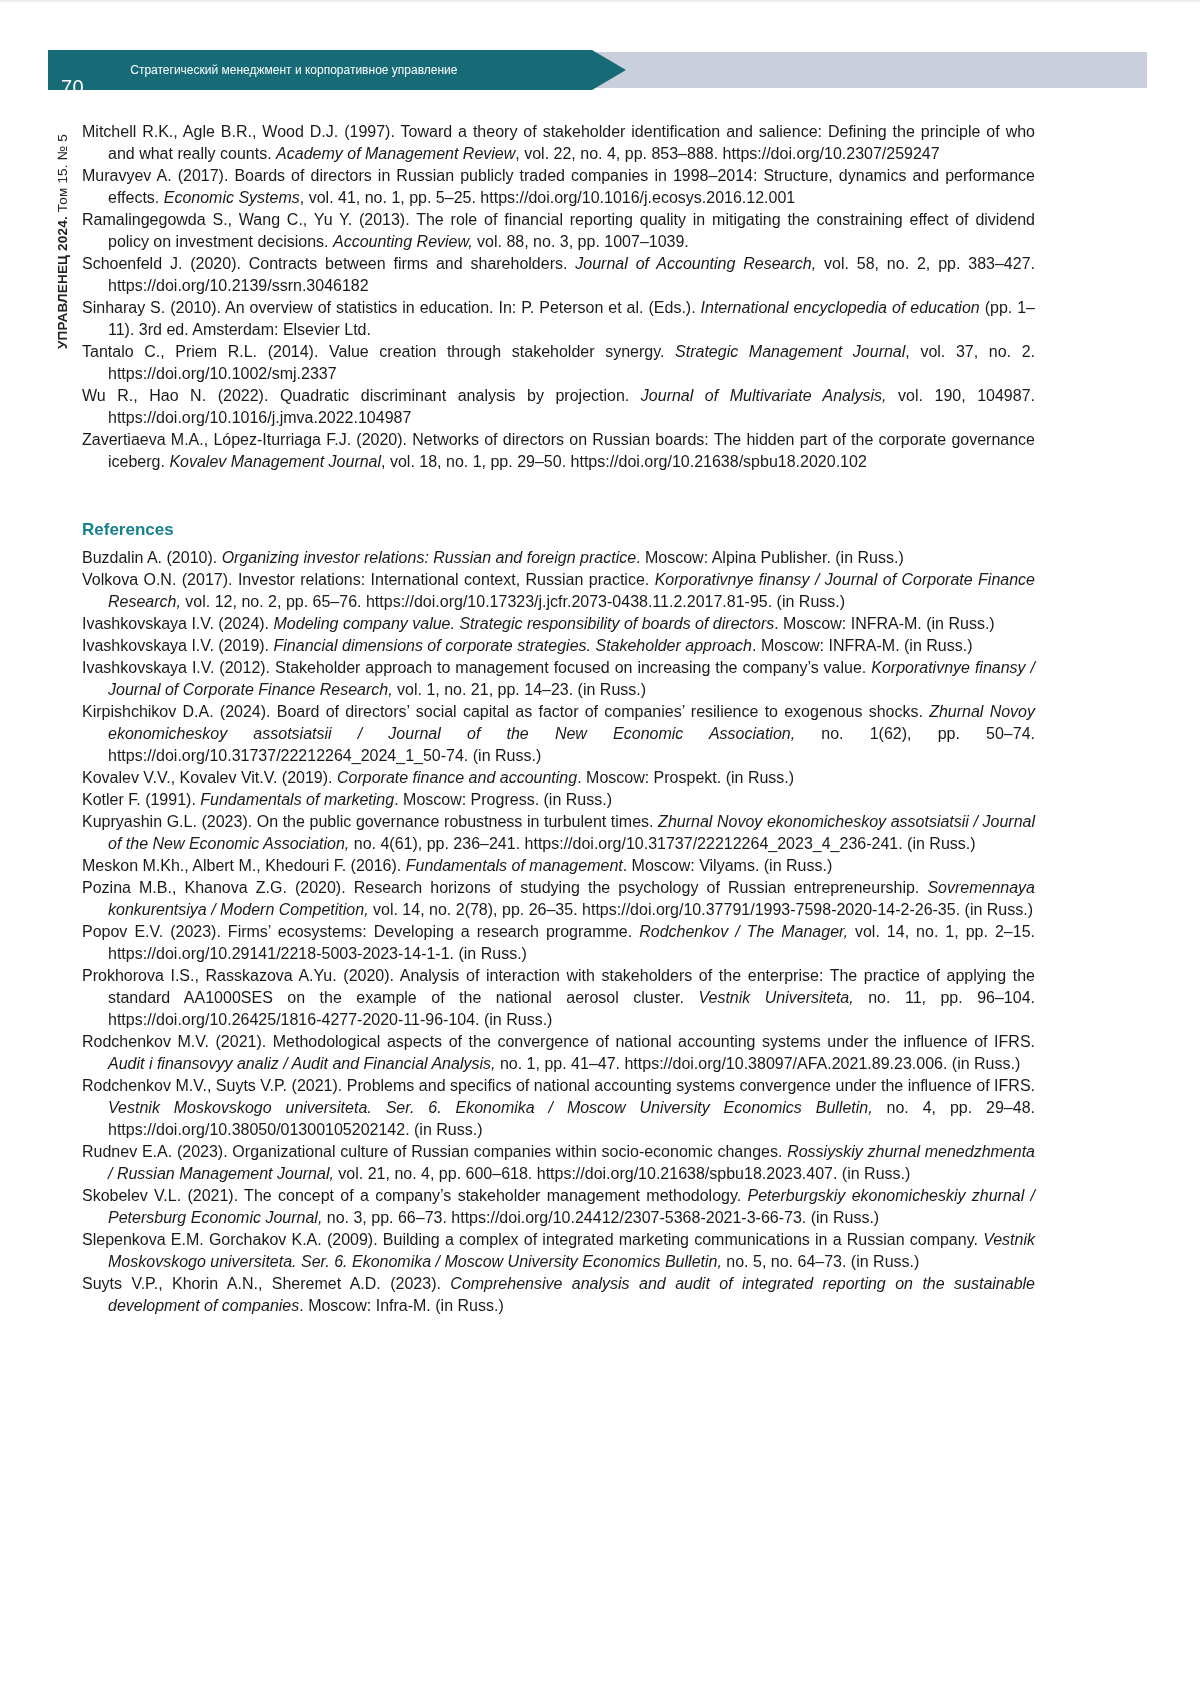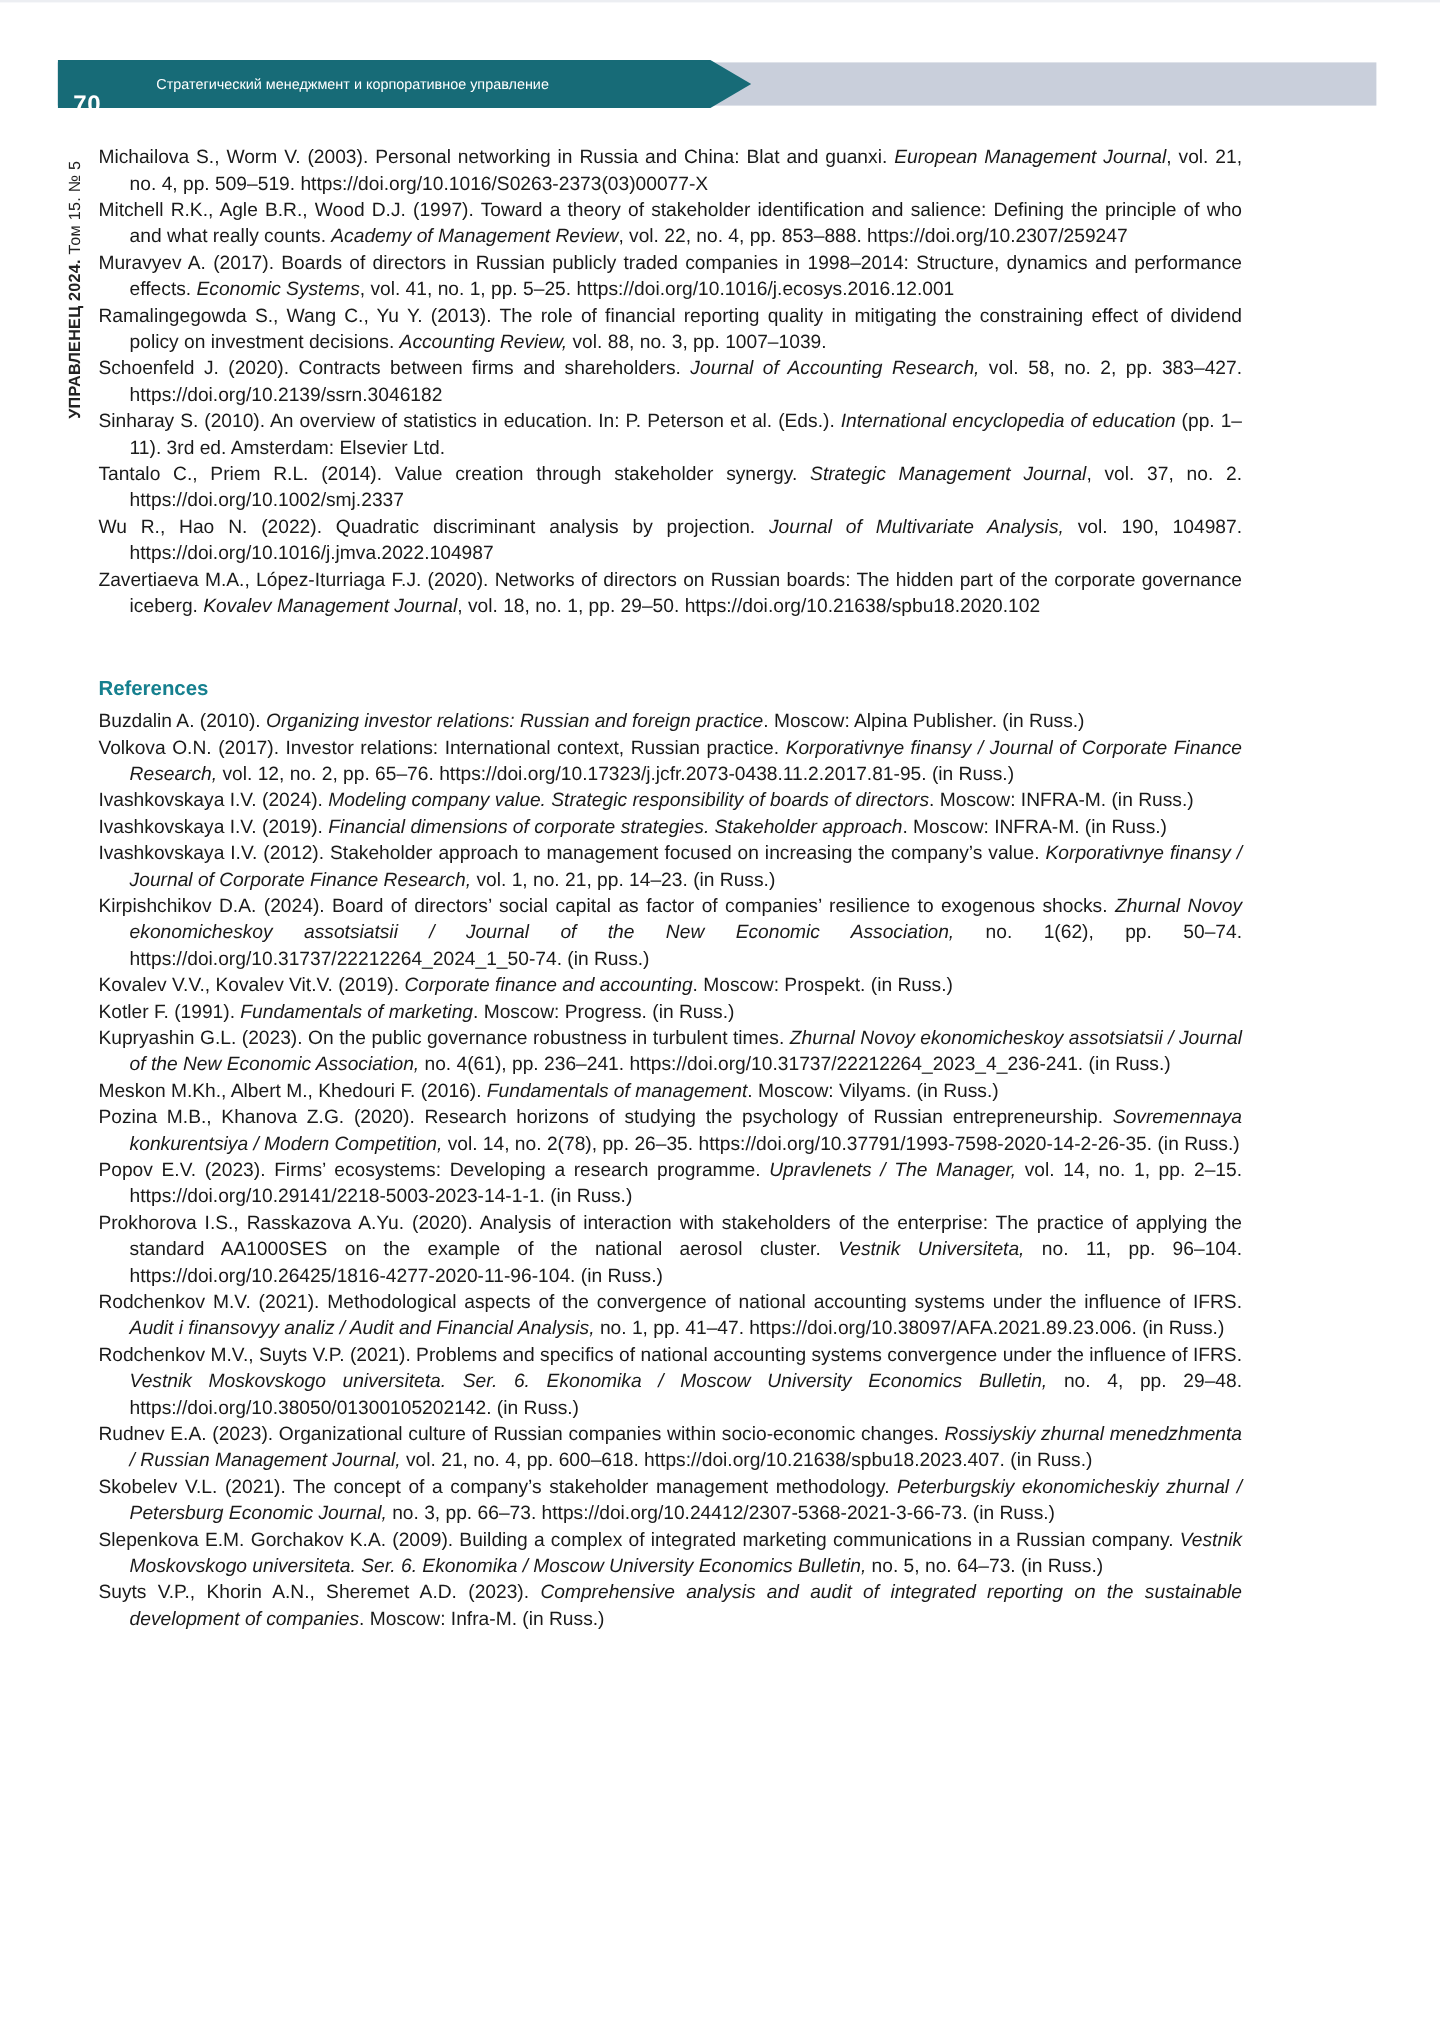--- a/index.html
+++ b/index.html
@@ -31,21 +31,21 @@
     left: 48px; top: 48px;
     width: 578px; height: 40px;
     background: var(--teal);
     clip-path: polygon(0 0, calc(100% - 34px) 0, 100% 50%, calc(100% - 34px) 100%, 0 100%);
     display: flex;
     align-items: center;
     color: #ffffff;
     z-index: 1;
   }
   .page-number {
-    font-weight: bold;
+    font-weight: normal;
     font-size: 20px;
     margin-left: 13px;
     letter-spacing: 0.5px;
     margin-top: 34px;
   }
   .section-title {
     font-size: 12px;
     margin-left: 46px;
     white-space: nowrap;
   }
@@ -92,21 +92,20 @@
   <span class="section-title">Стратегический менеджмент и корпоративное управление</span>
 </div>
 
 <div class="sidebar-text">
   <span class="b">УПРАВЛЕНЕЦ 2024.</span>
   <span>Том 15. № 5</span>
 </div>
 
 <div class="content">
   <div>
-      <p class="ref"><span>Michailova S., Worm V. (2003). Personal networking in Russia and China: Blat and guanxi. </span><em>European Management Journal</em><span>, vol. 21, no. 4, pp. 509–519. https://doi.org/10.1016/S0263-2373(03)00077-X</span></p>
       <p class="ref"><span>Mitchell R.K., Agle B.R., Wood D.J. (1997). Toward a theory of stakeholder identification and salience: Defining the principle of who and what really counts. </span><em>Academy of Management Review</em><span>, vol. 22, no. 4, pp. 853–888. https://doi.org/10.2307/259247</span></p>
       <p class="ref"><span>Muravyev A. (2017). Boards of directors in Russian publicly traded companies in 1998–2014: Structure, dynamics and performance effects. </span><em>Economic Systems</em><span>, vol. 41, no. 1, pp. 5–25. https://doi.org/10.1016/j.ecosys.2016.12.001</span></p>
       <p class="ref"><span>Ramalingegowda S., Wang C., Yu Y. (2013). The role of financial reporting quality in mitigating the constraining effect of dividend policy on investment decisions. </span><em>Accounting Review,</em><span> vol. 88, no. 3, pp. 1007–1039.</span></p>
       <p class="ref"><span>Schoenfeld J. (2020). Contracts between firms and shareholders. </span><em>Journal of Accounting Research,</em><span> vol. 58, no. 2, pp. 383–427. https://doi.org/10.2139/ssrn.3046182</span></p>
       <p class="ref"><span>Sinharay S. (2010). An overview of statistics in education. In: P. Peterson et al. (Eds.). </span><em>International encyclopedia of education</em><span> (pp. 1–11). 3rd ed. Amsterdam: Elsevier Ltd.</span></p>
       <p class="ref"><span>Tantalo C., Priem R.L. (2014). Value creation through stakeholder synergy. </span><em>Strategic Management Journal</em><span>, vol. 37, no. 2. https://doi.org/10.1002/smj.2337</span></p>
       <p class="ref"><span>Wu R., Hao N. (2022). Quadratic discriminant analysis by projection. </span><em>Journal of Multivariate Analysis,</em><span> vol. 190, 104987. https://doi.org/10.1016/j.jmva.2022.104987</span></p>
       <p class="ref"><span>Zavertiaeva M.A., López-Iturriaga F.J. (2020). Networks of directors on Russian boards: The hidden part of the corporate governance iceberg. </span><em>Kovalev Management Journal</em><span>, vol. 18, no. 1, pp. 29–50. https://doi.org/10.21638/spbu18.2020.102</span></p>
     </div>
   <p class="refs-heading">References</p>
@@ -115,21 +114,21 @@
       <p class="ref"><span>Volkova O.N. (2017). Investor relations: International context, Russian practice. </span><em>Korporativnye finansy / Journal of Corporate Finance Research,</em><span> vol. 12, no. 2, pp. 65–76. https://doi.org/10.17323/j.jcfr.2073-0438.11.2.2017.81-95. (in Russ.)</span></p>
       <p class="ref"><span>Ivashkovskaya I.V. (2024). </span><em>Modeling company value. Strategic responsibility of boards of directors</em><span>. Moscow: INFRA-M. (in Russ.)</span></p>
       <p class="ref"><span>Ivashkovskaya I.V. (2019). </span><em>Financial dimensions of corporate strategies. Stakeholder approach</em><span>. Moscow: INFRA-M. (in Russ.)</span></p>
       <p class="ref"><span>Ivashkovskaya I.V. (2012). Stakeholder approach to management focused on increasing the company’s value. </span><em>Korporativnye finansy / Journal of Corporate Finance Research,</em><span> vol. 1, no. 21, pp. 14–23. (in Russ.)</span></p>
       <p class="ref"><span>Kirpishchikov D.A. (2024). Board of directors’ social capital as factor of companies’ resilience to exogenous shocks. </span><em>Zhurnal Novoy ekonomicheskoy assotsiatsii / Journal of the New Economic Association,</em><span> no. 1(62), pp. 50–74. https://doi.org/10.31737/22212264_2024_1_50-74. (in Russ.)</span></p>
       <p class="ref"><span>Kovalev V.V., Kovalev Vit.V. (2019). </span><em>Corporate finance and accounting</em><span>. Moscow: Prospekt. (in Russ.)</span></p>
       <p class="ref"><span>Kotler F. (1991). </span><em>Fundamentals of marketing</em><span>. Moscow: Progress. (in Russ.)</span></p>
       <p class="ref"><span>Kupryashin G.L. (2023). On the public governance robustness in turbulent times. </span><em>Zhurnal Novoy ekonomicheskoy assotsiatsii / Journal of the New Economic Association,</em><span> no. 4(61), pp. 236–241. https://doi.org/10.31737/22212264_2023_4_236-241. (in Russ.)</span></p>
       <p class="ref"><span>Meskon M.Kh., Albert M., Khedouri F. (2016). </span><em>Fundamentals of management</em><span>. Moscow: Vilyams. (in Russ.)</span></p>
       <p class="ref"><span>Pozina M.B., Khanova Z.G. (2020). Research horizons of studying the psychology of Russian entrepreneurship. </span><em>Sovremennaya konkurentsiya / Modern Competition,</em><span> vol. 14, no. 2(78), pp. 26–35. https://doi.org/10.37791/1993-7598-2020-14-2-26-35. (in Russ.)</span></p>
-      <p class="ref"><span>Popov E.V. (2023). Firms’ ecosystems: Developing a research programme. </span><em>Upravlenets / The Manager,</em><span> vol. 14, no. 1, pp. 2–15. https://doi.org/10.29141/2218-5003-2023-14-1-1. (in Russ.)</span></p>
+      <p class="ref"><span>Popov E.V. (2023). Firms’ ecosystems: Developing a research programme. </span><em>Rodchenkov / The Manager,</em><span> vol. 14, no. 1, pp. 2–15. https://doi.org/10.29141/2218-5003-2023-14-1-1. (in Russ.)</span></p>
       <p class="ref"><span>Prokhorova I.S., Rasskazova A.Yu. (2020). Analysis of interaction with stakeholders of the enterprise: The practice of applying the standard AA1000SES on the example of the national aerosol cluster. </span><em>Vestnik Universiteta,</em><span> no. 11, pp. 96–104. https://doi.org/10.26425/1816-4277-2020-11-96-104. (in Russ.)</span></p>
       <p class="ref"><span>Rodchenkov M.V. (2021). Methodological aspects of the convergence of national accounting systems under the influence of IFRS. </span><em>Audit i finansovyy analiz / Audit and Financial Analysis,</em><span> no. 1, pp. 41–47. https://doi.org/10.38097/AFA.2021.89.23.006. (in Russ.)</span></p>
       <p class="ref"><span>Rodchenkov M.V., Suyts V.P. (2021). Problems and specifics of national accounting systems convergence under the influence of IFRS. </span><em>Vestnik Moskovskogo universiteta. Ser. 6. Ekonomika / Moscow University Economics Bulletin,</em><span> no. 4, pp. 29–48. https://doi.org/10.38050/01300105202142. (in Russ.)</span></p>
       <p class="ref"><span>Rudnev E.A. (2023). Organizational culture of Russian companies within socio-economic changes. </span><em>Rossiyskiy zhurnal menedzhmenta / Russian Management Journal,</em><span> vol. 21, no. 4, pp. 600–618. https://doi.org/10.21638/spbu18.2023.407. (in Russ.)</span></p>
       <p class="ref"><span>Skobelev V.L. (2021). The concept of a company’s stakeholder management methodology. </span><em>Peterburgskiy ekonomicheskiy zhurnal / Petersburg Economic Journal,</em><span> no. 3, pp. 66–73. https://doi.org/10.24412/2307-5368-2021-3-66-73. (in Russ.)</span></p>
       <p class="ref"><span>Slepenkova E.M. Gorchakov K.A. (2009). Building a complex of integrated marketing communications in a Russian company. </span><em>Vestnik Moskovskogo universiteta. Ser. 6. Ekonomika / Moscow University Economics Bulletin,</em><span> no. 5, no. 64–73. (in Russ.)</span></p>
       <p class="ref"><span>Suyts V.P., Khorin A.N., Sheremet A.D. (2023). </span><em>Comprehensive analysis and audit of integrated reporting on the sustainable development of companies</em><span>. Moscow: Infra-M. (in Russ.)</span></p>
     </div>
 </div>
 

